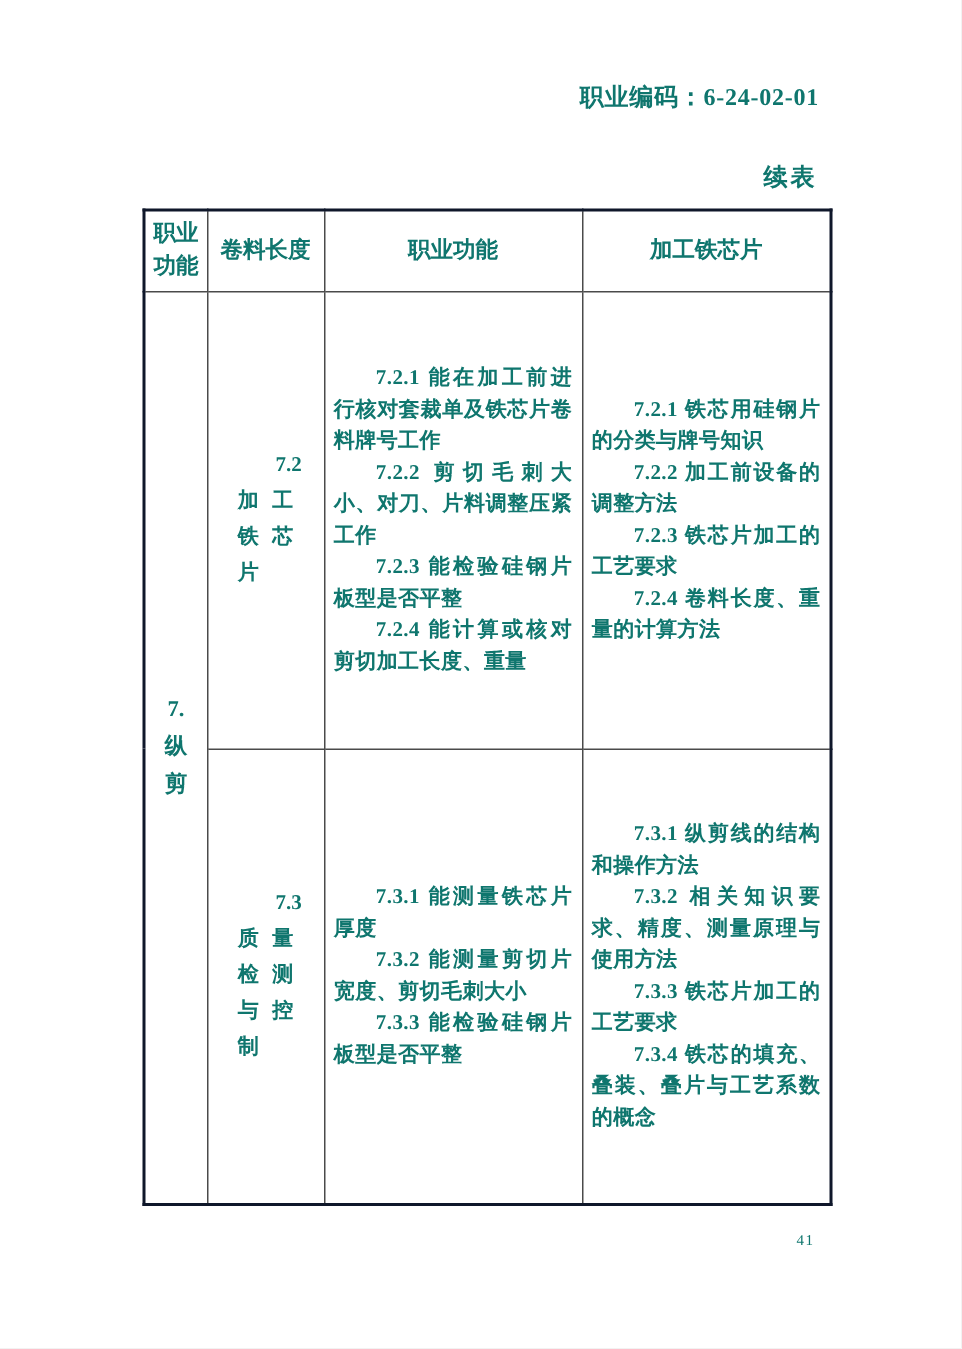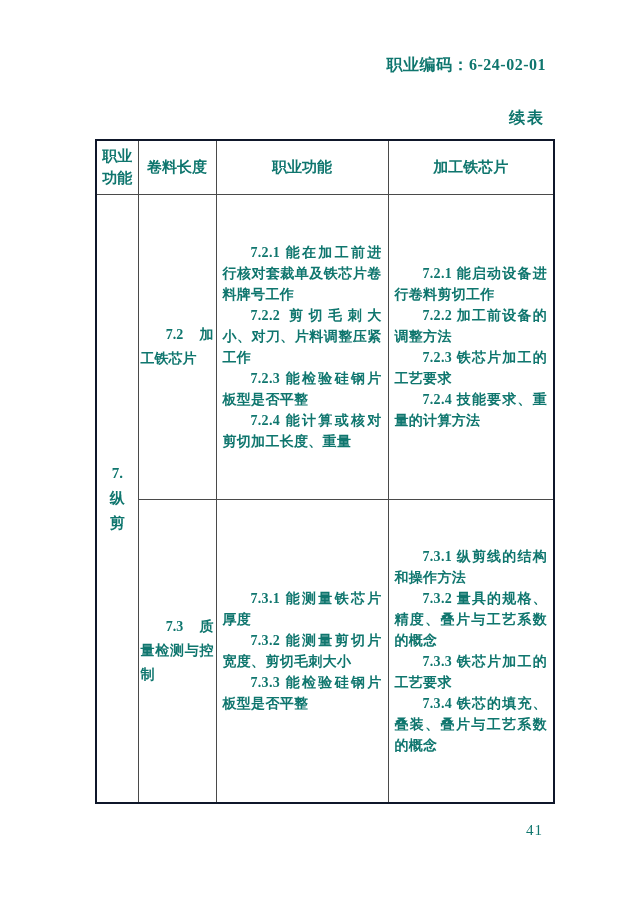--- a/index.html
+++ b/index.html
@@ -34,21 +34,21 @@
     right: 96px;
     font-size: 16px;
     font-weight: 600;
     letter-spacing: 2px;
     white-space: nowrap;
   }
   .page-number {
     position: absolute;
     top: 822px;
     right: 98px;
-    font-size: 15px;
+    font-size: 10px;
     letter-spacing: 1px;
   }
 
   table.spec-table {
     position: absolute;
     top: 139px;
     left: 95px;
     width: 458px;
     border-collapse: collapse;
     table-layout: fixed;
@@ -76,21 +76,21 @@
     text-align: center;
     font-size: 15px;
     line-height: 25px;
     padding: 0 2px;
   }
   td.function-cell span { display: block; }
 
   td.work-cell {
     font-size: 14px;
     line-height: 24px;
-    padding: 0 2px;
+    padding: 0 20px;
   }
   td.work-cell p {
     margin: 0;
     text-indent: 1.8em;
     text-align: justify;
     text-justify: inter-ideograph;
   }
 
   td.skills-cell,
   td.knowledge-cell {
@@ -140,39 +140,39 @@
         <td class="work-cell">
           <p>7.2 加工铁芯片</p>
         </td>
         <td class="skills-cell">
           <p class="req-item">7.2.1 能在加工前进行核对套裁单及铁芯片卷料牌号工作</p>
           <p class="req-item">7.2.2 剪切毛刺大小、对刀、片料调整压紧工作</p>
           <p class="req-item">7.2.3 能检验硅钢片板型是否平整</p>
           <p class="req-item">7.2.4 能计算或核对剪切加工长度、重量</p>
         </td>
         <td class="knowledge-cell">
-          <p class="req-item">7.2.1 能启动设备进行卷料剪切工作</p>
+          <p class="req-item">7.2.1 铁芯用硅钢片的分类与牌号知识</p>
           <p class="req-item">7.2.2 加工前设备的调整方法</p>
           <p class="req-item">7.2.3 铁芯片加工的工艺要求</p>
-          <p class="req-item">7.2.4 技能要求、重量的计算方法</p>
+          <p class="req-item">7.2.4 卷料长度、重量的计算方法</p>
         </td>
       </tr>
 
       <tr class="body-row-2">
         <td class="work-cell">
           <p>7.3 质量检测与控制</p>
         </td>
         <td class="skills-cell">
           <p class="req-item">7.3.1 能测量铁芯片厚度</p>
           <p class="req-item">7.3.2 能测量剪切片宽度、剪切毛刺大小</p>
           <p class="req-item">7.3.3 能检验硅钢片板型是否平整</p>
         </td>
         <td class="knowledge-cell">
           <p class="req-item">7.3.1 纵剪线的结构和操作方法</p>
-          <p class="req-item">7.3.2 量具的规格、精度、叠片与工艺系数的概念</p>
+          <p class="req-item">7.3.2 相关知识要求、精度、测量原理与使用方法</p>
           <p class="req-item">7.3.3 铁芯片加工的工艺要求</p>
           <p class="req-item">7.3.4 铁芯的填充、叠装、叠片与工艺系数的概念</p>
         </td>
       </tr>
     </tbody>
   </table>
 
   <div class="page-number">41</div>
 
 </div>

